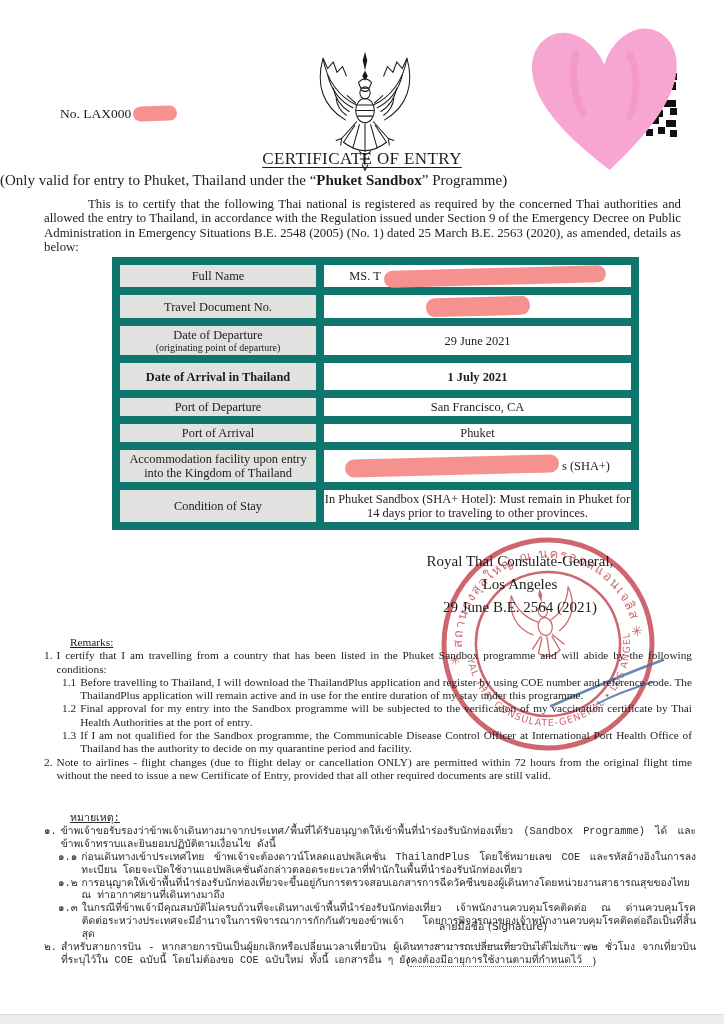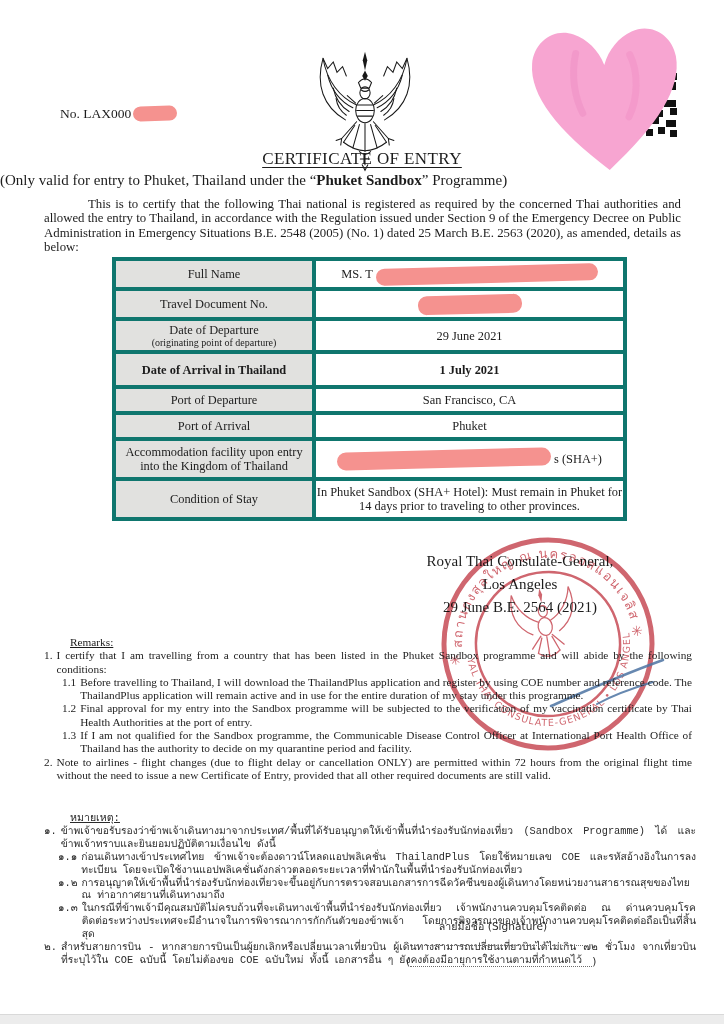--- a/index.html
+++ b/index.html
@@ -20,21 +20,21 @@
   #heart{left:520px;top:14px;width:172px;height:168px;}
 
   #title{left:0;top:149px;width:100%;text-align:center;font-size:17px;letter-spacing:.4px;}
   #title .t{text-decoration:underline;text-underline-offset:3px;}
   #subtitle{left:0;top:172px;width:100%;text-align:left;font-size:15px;}
 
   #intro{left:44px;top:197px;width:637px;font-size:12.8px;line-height:14.3px;text-align:justify;text-indent:44px;}
 
   
   #coe-table{left:112px;top:257px;border-collapse:collapse;table-layout:fixed;width:503px;}
-  #coe-table td{border:4px solid #0f766e;text-align:center;vertical-align:middle;font-size:12.4px;line-height:14px;padding:2px 0;}
+  #coe-table td{border:8px solid #0f766e;text-align:center;vertical-align:middle;font-size:12.4px;line-height:14px;padding:2px 0;}
   #coe-table td.lbl{background:#e1e1df;width:196px;}
   #coe-table td.val{width:307px;margin-left:20px;}
   .sublabel{display:block;font-size:10px;line-height:11px;}
   .valflex{display:flex;align-items:center;justify-content:center;gap:3px;}
   .r-name{width:222px;height:17px;}
   .r-doc{width:104px;height:19px;}
   .r-accom{width:214px;height:18px;}
 
   
   #issuer{left:352px;top:550px;width:336px;text-align:center;font-size:15px;line-height:23px;}

